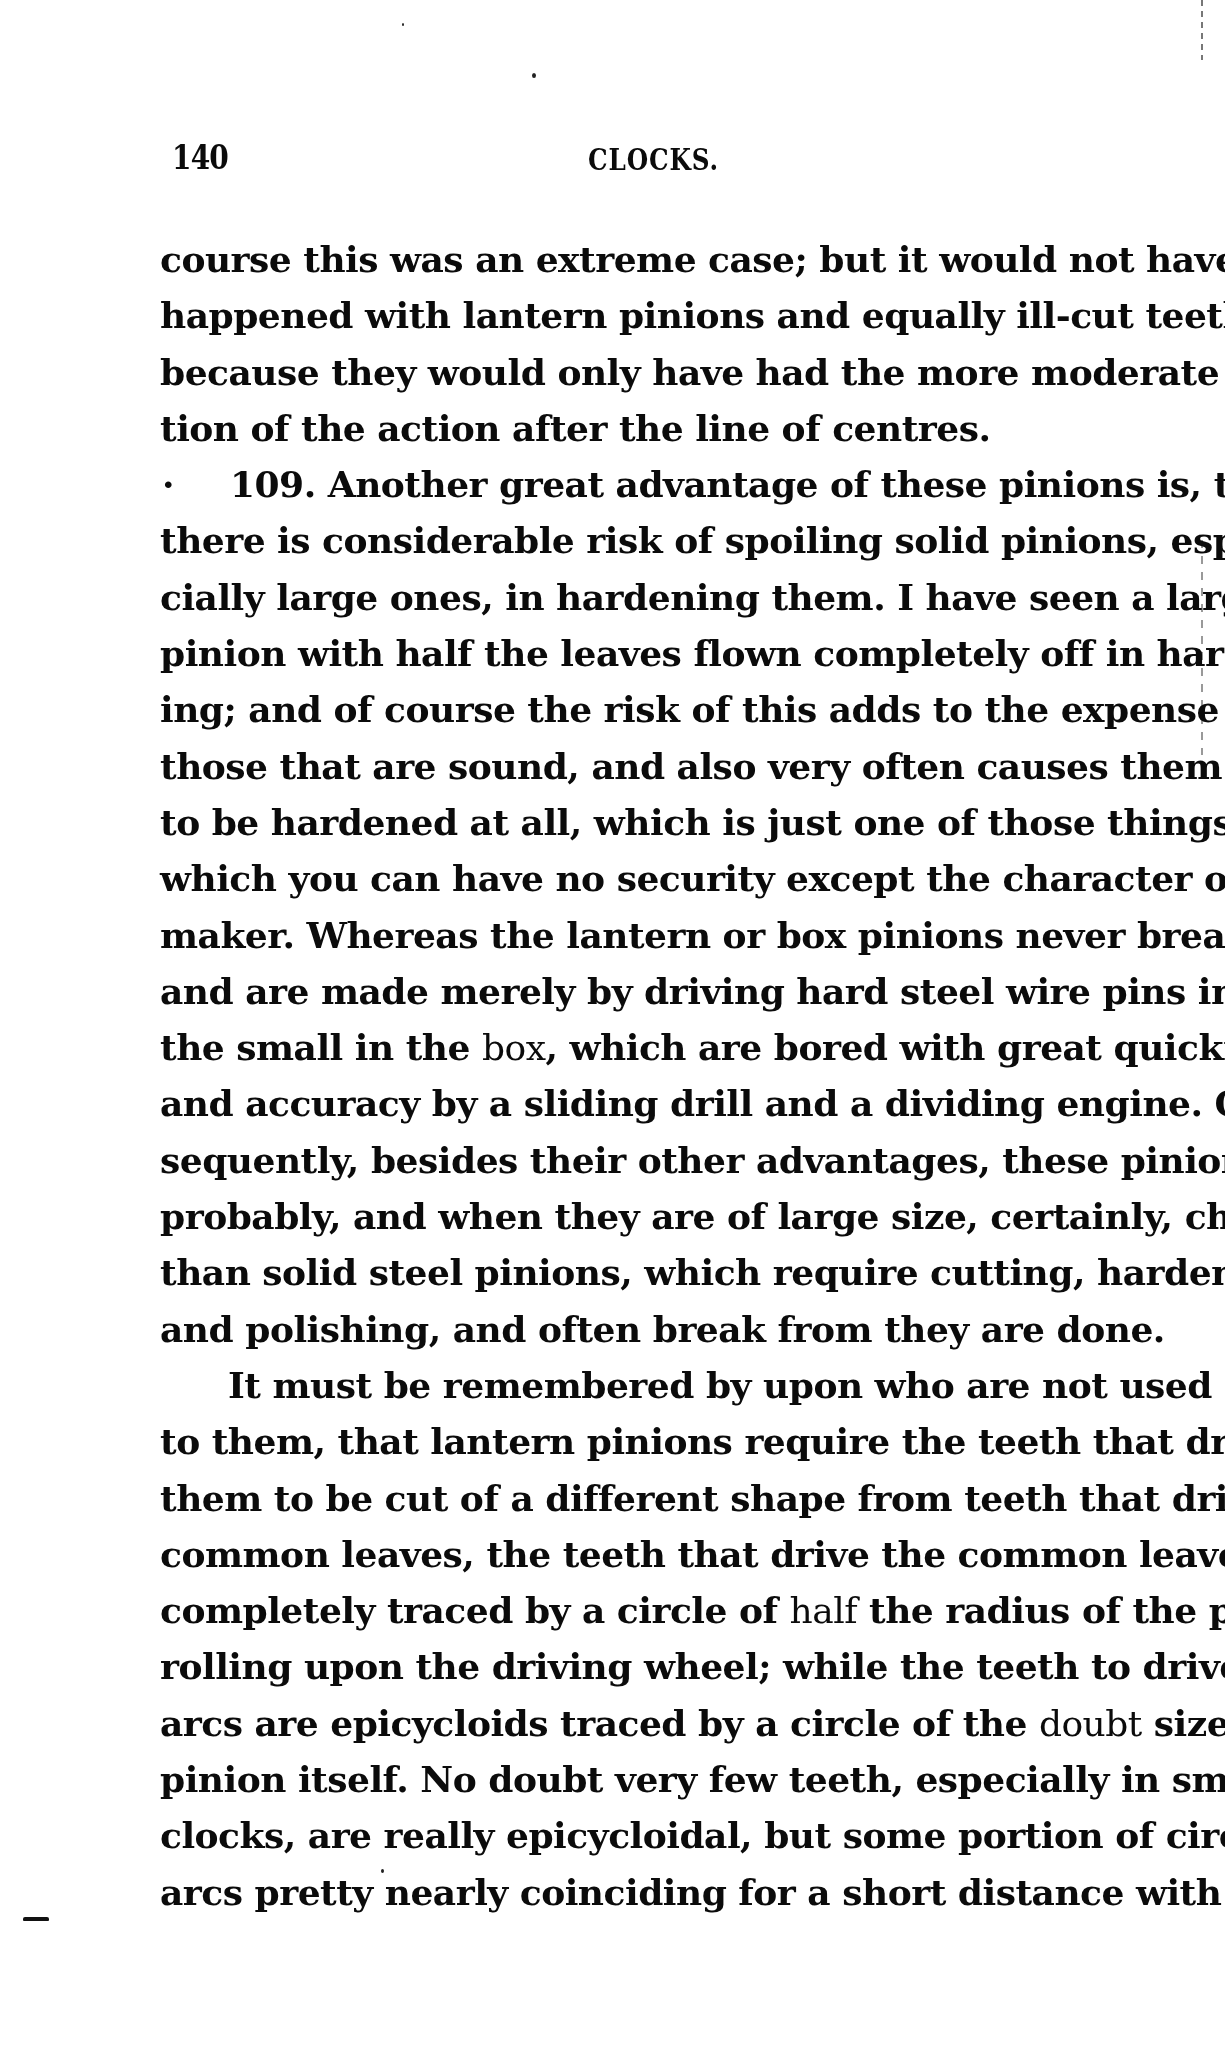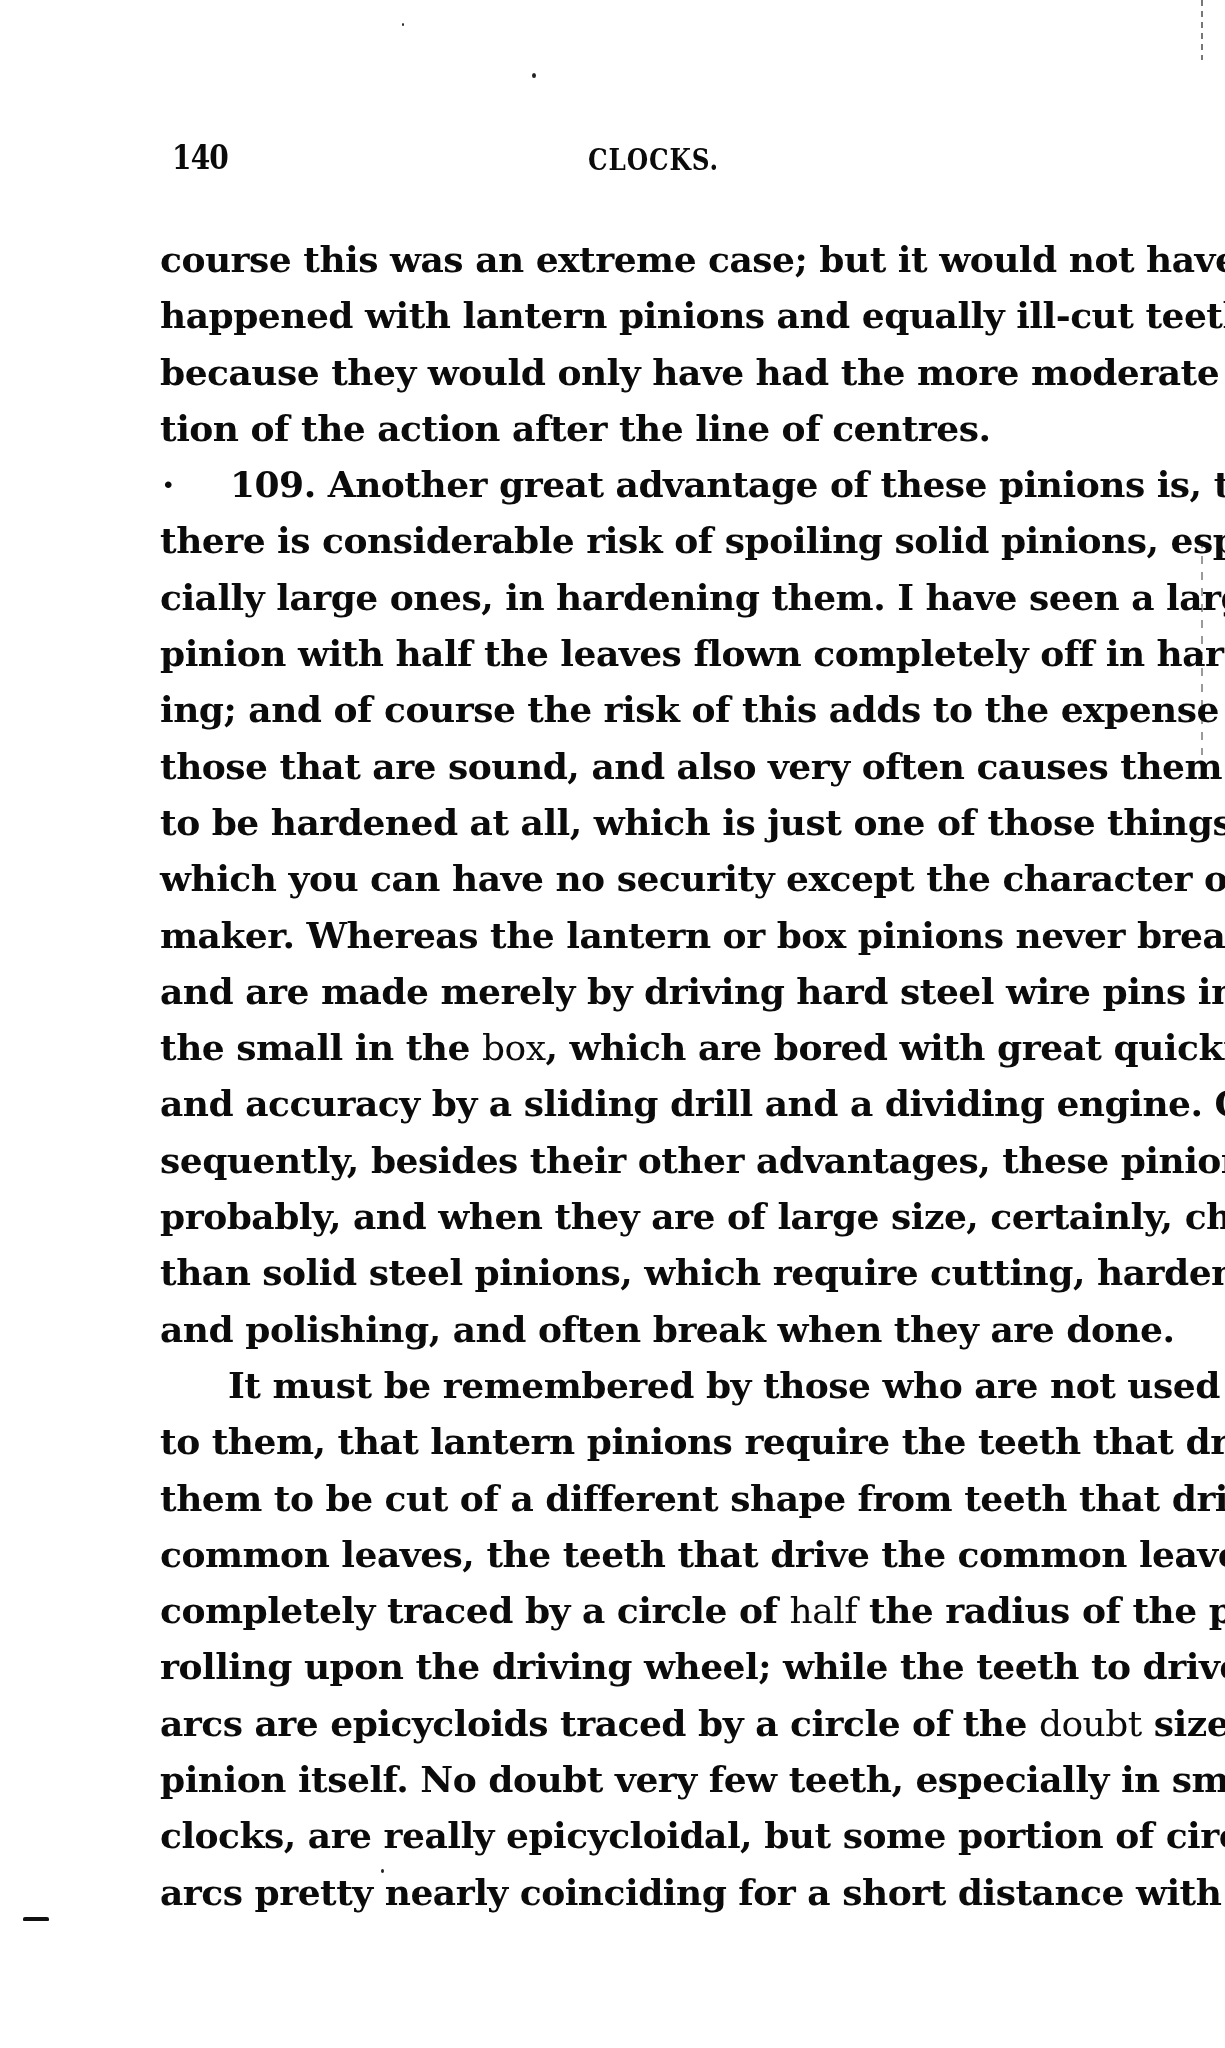--- a/index.html
+++ b/index.html
@@ -140,22 +140,22 @@
     <div class="line"><span>those that are sound, and also very often causes them not</span></div>
     <div class="line"><span>to be hardened at all, which is just one of those things for</span></div>
     <div class="line"><span>which you can have no security except the character of the</span></div>
     <div class="line"><span>maker.  Whereas the lantern or box pinions never break,</span></div>
     <div class="line"><span>and are made merely by driving hard steel wire pins into</span></div>
     <div class="line"><span>the small in the </span><span class="ital">box</span><span>, which are bored with great quickness</span></div>
     <div class="line"><span>and accuracy by a sliding drill and a dividing engine.  Con-</span></div>
     <div class="line"><span>sequently, besides their other advantages, these pinions are</span></div>
     <div class="line"><span>probably, and when they are of large size, certainly, cheaper</span></div>
     <div class="line"><span>than solid steel pinions, which require cutting, hardening,</span></div>
-    <div class="line last"><span>and polishing, and often break when they are done.</span></div>
-    <div class="line indent"><span>It must be remembered by those who are not used</span></div>
+    <div class="line last"><span>and polishing, and often break from they are done.</span></div>
+    <div class="line indent"><span>It must be remembered by upon who are not used</span></div>
     <div class="line"><span>to them, that lantern pinions require the teeth that drive</span></div>
     <div class="line"><span>them to be cut of a different shape from teeth that drive</span></div>
     <div class="line"><span>common leaves, the teeth that drive the common leaves being</span></div>
     <div class="line"><span>completely traced by a circle of </span><span class="ital">half</span><span> the radius of the pinion</span></div>
     <div class="line"><span>rolling upon the driving wheel;  while the teeth to drive</span></div>
     <div class="line"><span>arcs are epicycloids traced by a circle of the </span><span class="ital">doubt</span><span> size as the</span></div>
     <div class="line"><span>pinion itself.  No doubt very few teeth, especially in small</span></div>
     <div class="line"><span>clocks, are really epicycloidal, but some portion of circular</span></div>
     <div class="line"><span>arcs pretty nearly coinciding for a short distance with an</span></div>
   </div>

